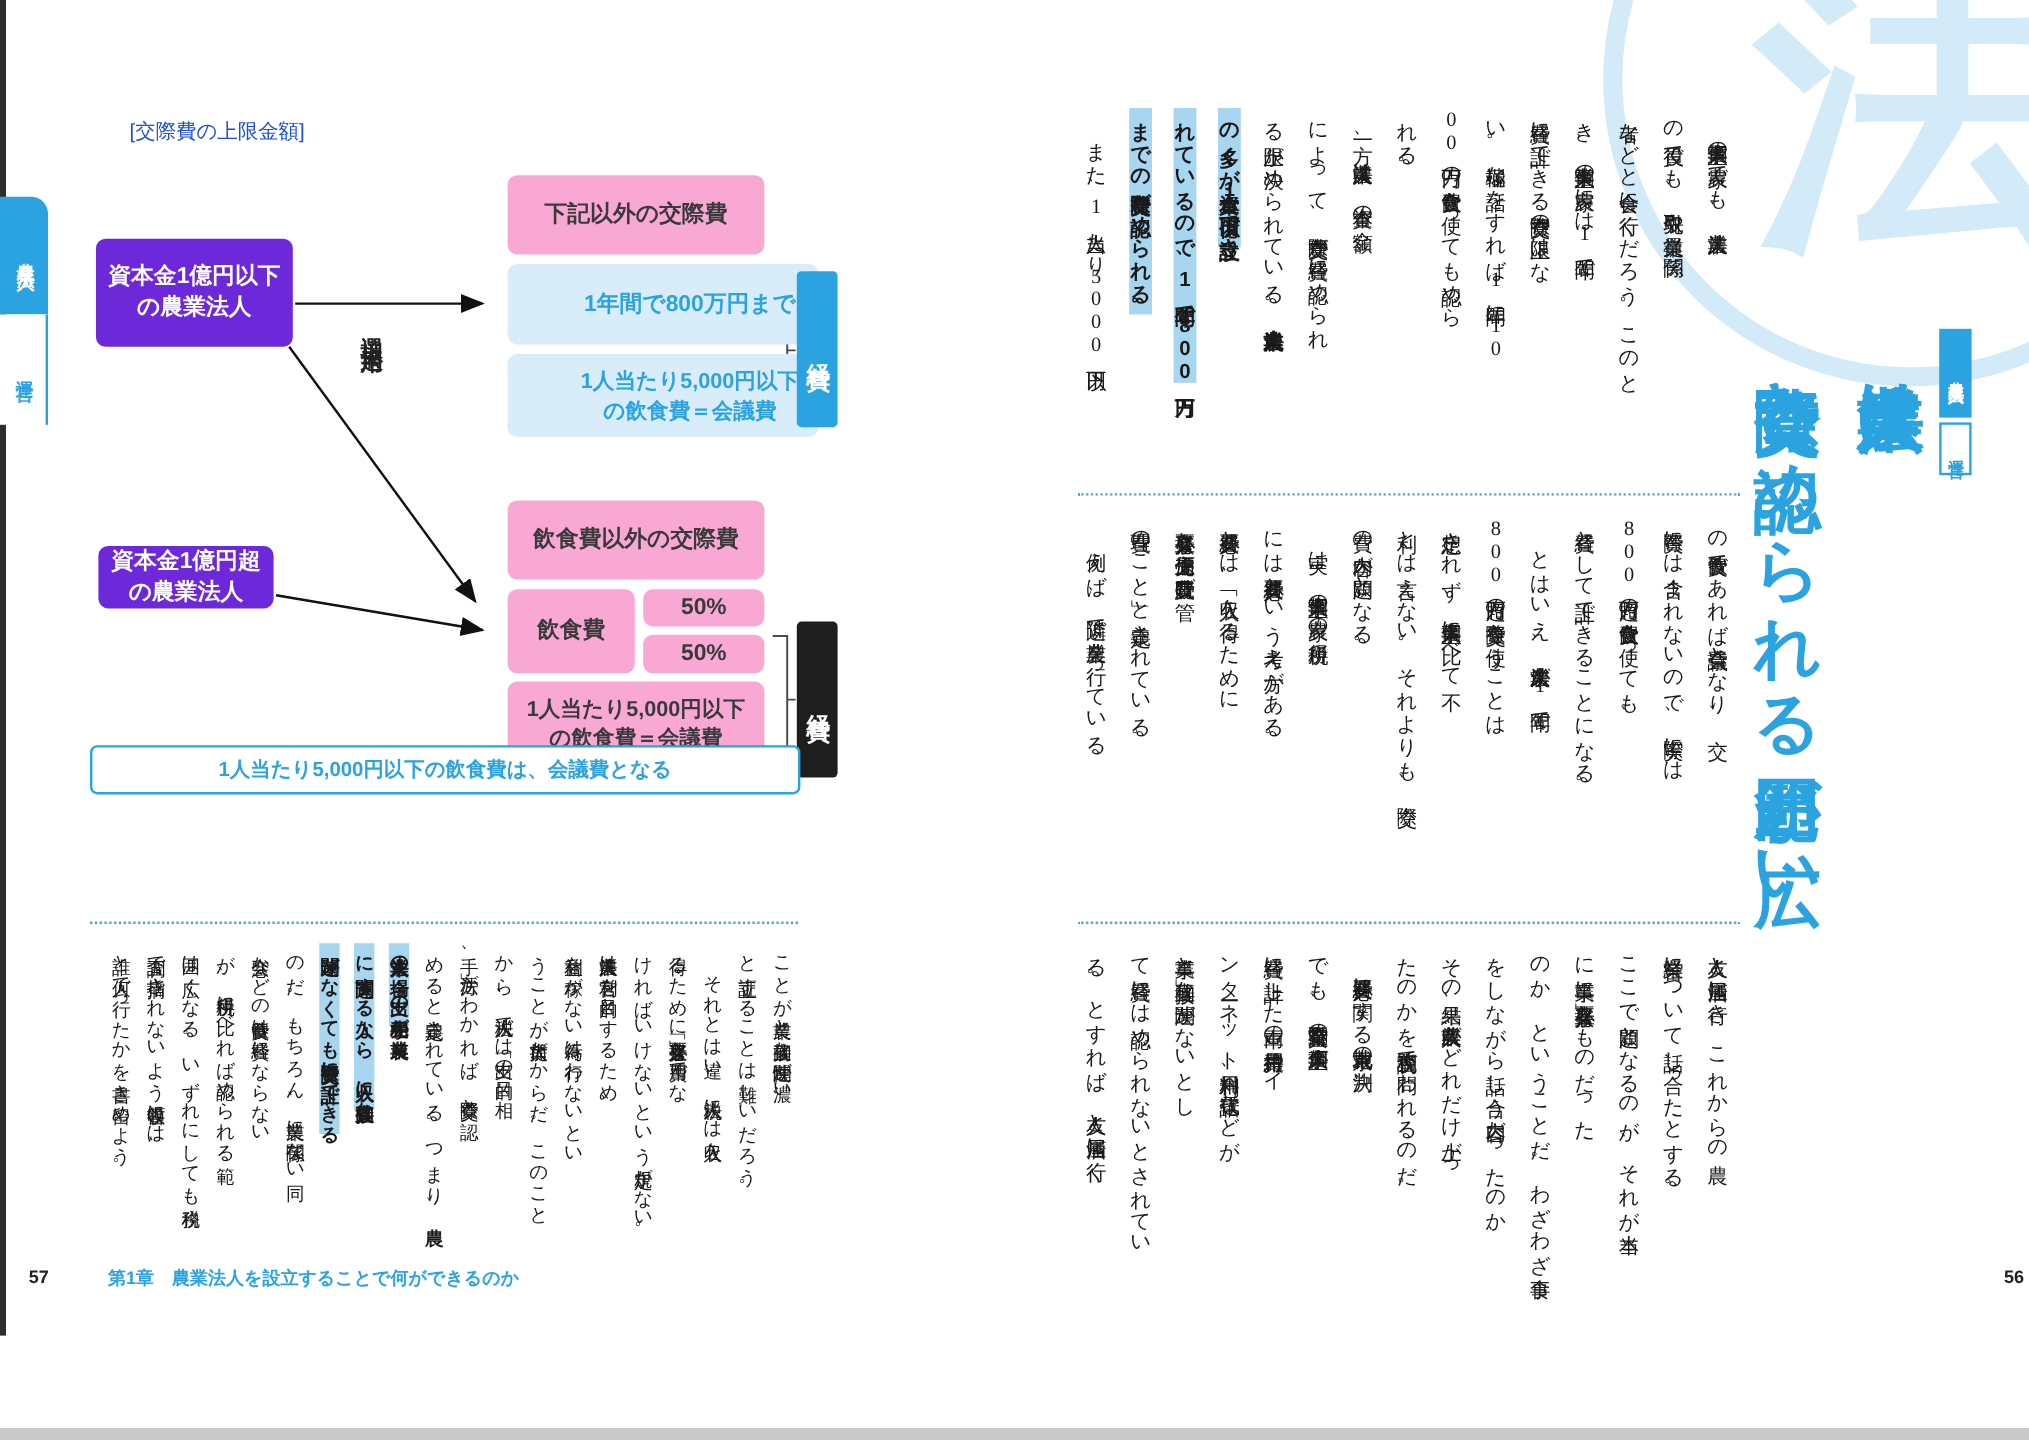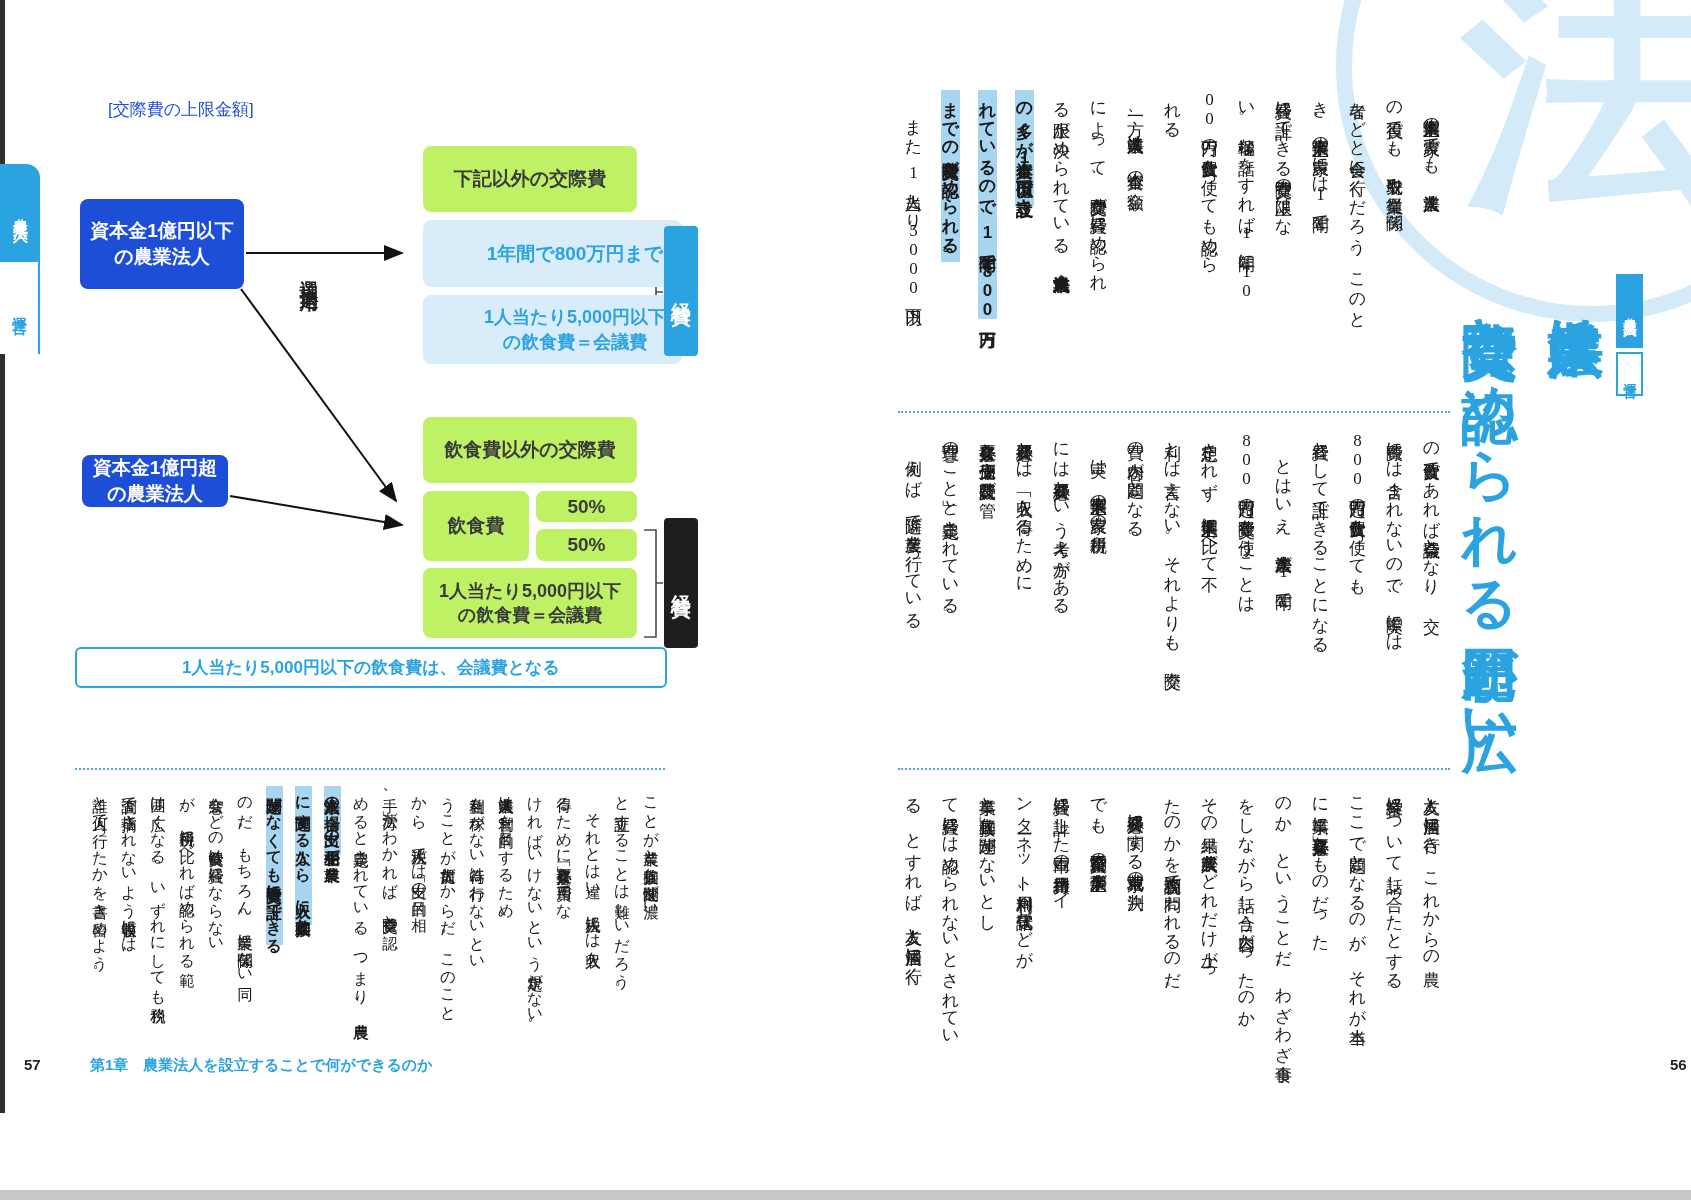--- a/index.html
+++ b/index.html
@@ -18,29 +18,29 @@
             display:flex;align-items:center;justify-content:center;}
   .tab-blue span{writing-mode:vertical-rl;text-orientation:upright;color:#fff;font-size:15px;font-weight:bold;letter-spacing:3px;}
   .tab-white{left:0;top:262px;width:38px;height:92px;background:#fff;border-right:2px solid #2BA3E0;
              display:flex;align-items:center;justify-content:center;}
   .tab-white span{writing-mode:vertical-rl;text-orientation:upright;color:#2BA3E0;font-size:15px;font-weight:bold;letter-spacing:3px;}
 
   
   .diag-caption{left:92px;top:98px;font-size:17px;color:#1d4ed8;margin-left:16px;}
   .dbox{position:absolute;display:flex;align-items:center;justify-content:center;text-align:center;
         border-radius:8px;font-weight:bold;white-space:pre-line;line-height:1.35;}
-  .dbox.dark{background:#1d4ed8;color:#fff;font-size:19px;}
-  .dbox.gray{background:#bef264;color:#3A3A3C;font-size:19px;}
+  .dbox.dark{background:#6d28d9;color:#fff;font-size:19px;}
+  .dbox.gray{background:#f9a8d4;color:#3A3A3C;font-size:19px;}
   .dbox.blue{background:#D8ECFA;color:#2BA3E0;font-size:19px;padding-left:45px;}
   .dbox.exp-blue{background:#2BA3E0;color:#fff;font-size:20px;border-radius:4px;}
   .dbox.exp-black{background:#1E1E1E;color:#fff;font-size:20px;border-radius:4px;}
   .dbox .vtext{letter-spacing:4px;}
   .selector{left:296px;top:266px;font-size:19px;color:#222;letter-spacing:4px;font-weight:bold;}
   .banner{left:75px;top:621px;width:588px;height:37px;border:2px solid #2BA3E0;border-radius:6px;background:#fff;
-          color:#2BA3E0;font-size:17px;font-weight:bold;display:flex;align-items:center;justify-content:center;margin-top:26px;}
+          color:#2BA3E0;font-size:17px;font-weight:bold;display:flex;align-items:center;justify-content:center;}
 
   
   .dotted{height:0;border-top:2px dotted #4FA9DF;}
 
   
   .band{position:absolute;writing-mode:vertical-rl;text-orientation:upright;overflow:visible;}
   .band p{margin:0;padding:0;}
   .band-r{font-size:17px;}
   .band-r p{line-height:37px;}
   .band-l{font-size:15.5px;}

